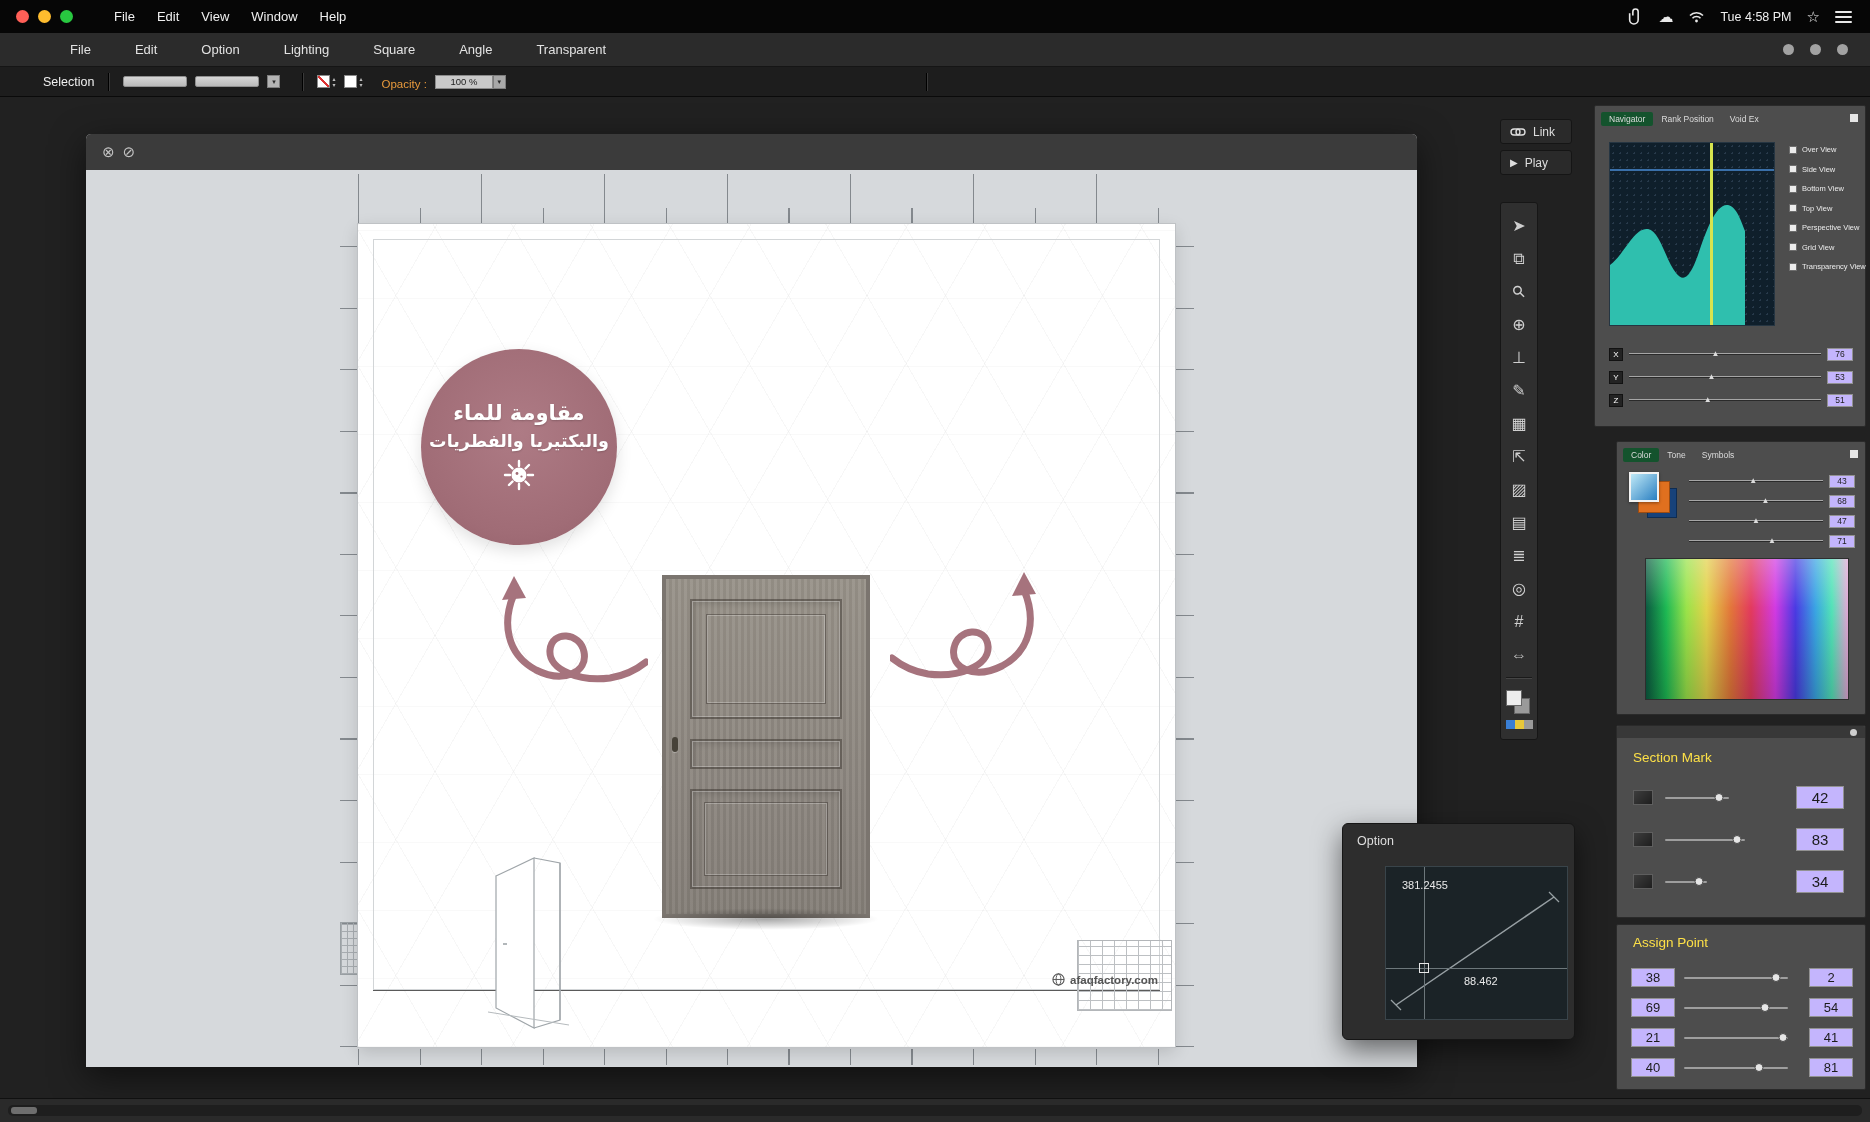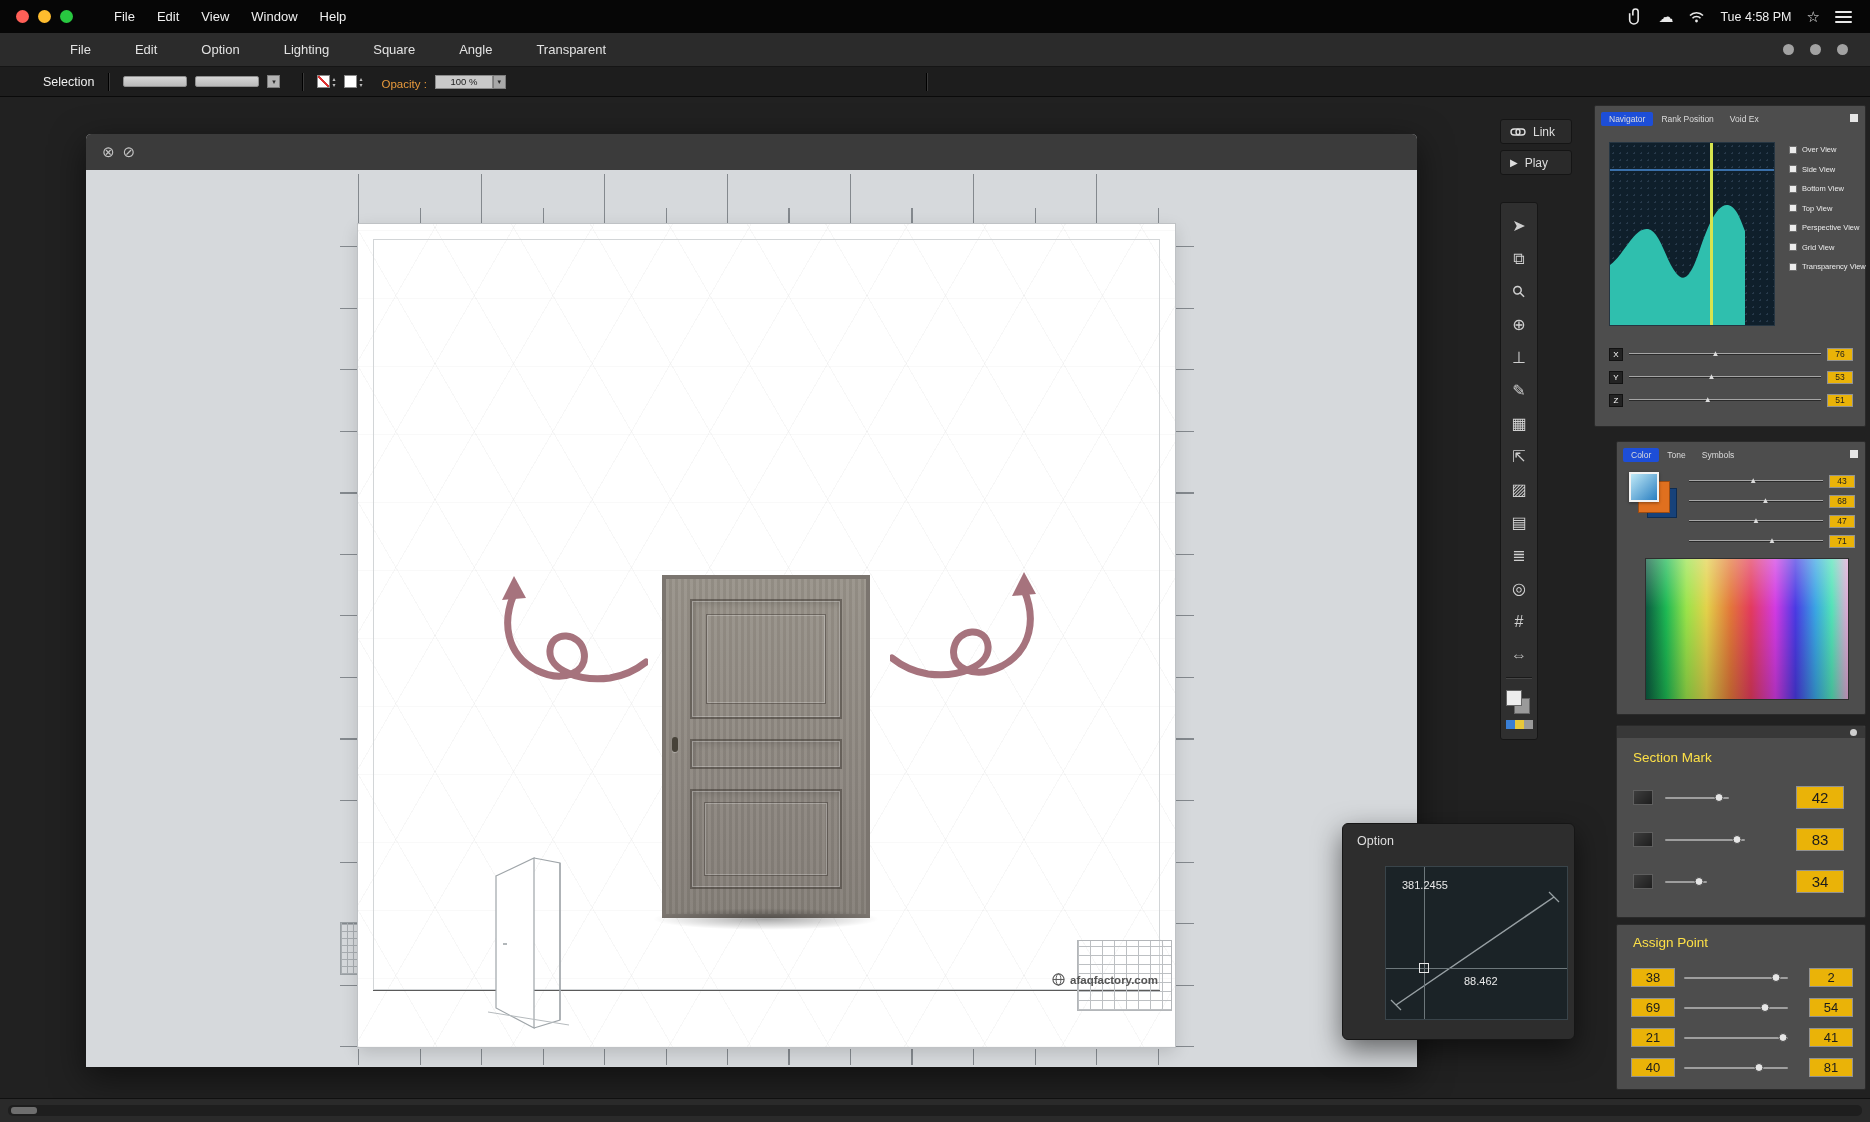--- a/index.html
+++ b/index.html
@@ -142,23 +142,23 @@
   .pal-swatches{position:relative;width:26px;height:26px;margin:6px 0 4px}
   .pal-swatches .back{position:absolute;left:8px;top:8px;width:16px;height:16px;background:#9a9a9a;border:1px solid #666}
   .pal-swatches .front{position:absolute;left:0;top:0;width:16px;height:16px;background:#ededed;border:1px solid #666}
   .pal-mini{display:flex;margin-bottom:4px}
   .pal-mini i{width:9px;height:9px;display:block}
 
   
   .panel{position:absolute;background:#4d4d4d;border:1px solid #2a2a2a;border-radius:2px}
   .tabs{display:flex;align-items:center;height:17px;margin:4px 6px 0;font-size:8.5px;color:#dcdcdc}
   .tabs span{padding:2px 8px}
-  .tabs .active{background:#1d4ed8;border-radius:2px}
+  .tabs .active{background:#14532d;border-radius:2px}
   .sq-opt{position:absolute;right:7px;width:8px;height:8px;background:#e6e6e6}
-  .vbox{background:#eab308;border:1px solid #929292;color:#1c1c1c;display:flex;
+  .vbox{background:#c4b5fd;border:1px solid #929292;color:#1c1c1c;display:flex;
         align-items:center;justify-content:center}
   .track{position:relative;height:12px}
   .track::before{content:"";position:absolute;left:0;right:0;top:5px;height:1px;background:#a6a6a6;
         box-shadow:0 1px 0 rgba(0,0,0,.45)}
   .tri{position:absolute;top:1px;font-size:8px;color:#dcdcdc;transform:translateX(-50%)}
 
   
   .nav-panel{left:1594px;top:8px;width:272px;height:322px}
   .nav-preview{position:absolute;left:14px;top:36px;width:166px;height:184px;background:#0f1f2b;
      border:1px solid #253542;overflow:hidden;
@@ -321,20 +321,39 @@
         <div class="abs ticks-left"></div>
         <div class="abs ticks-right"></div>
         <div class="hatch"></div>
 
         <div class="artboard">
           <div class="pattern"></div>
           <div class="trim"></div>
           <div class="trim-bottom"></div>
 
 
+          <div class="badge badge-left">
+            <span class="l1 ar">مقاومة للماء</span>
+            <span class="l2 ar">والبكتيريا والفطريات</span>
+            <svg width="36" height="36" viewBox="0 0 36 36">
+              <g stroke="#fff" stroke-width="2.4" stroke-linecap="round">
+                <line x1="18" y1="4" x2="18" y2="9"></line>
+                  <line x1="18" y1="27" x2="18" y2="32"></line>
+                <line x1="4" y1="18" x2="9" y2="18"></line>
+                  <line x1="27" y1="18" x2="32" y2="18"></line>
+                <line x1="8" y1="8" x2="11.5" y2="11.5"></line>
+                  <line x1="24.5" y1="24.5" x2="28" y2="28"></line>
+                <line x1="8" y1="28" x2="11.5" y2="24.5"></line>
+                  <line x1="24.5" y1="11.5" x2="28" y2="8"></line>
+              </g>
+              <circle cx="18" cy="18" r="7.5" fill="#fff"></circle>
+              <circle cx="16" cy="16.5" r="1.4" fill="#a06c76"></circle>
+              <circle cx="20.5" cy="19.5" r="1.1" fill="#a06c76"></circle>
+            </svg>
+          </div>
 
 
           <svg class="arrow-svg" style="left:140px;top:352px" width="150" height="125" viewBox="0 0 150 125">
             <path d="M16,18 C4,46 8,78 38,94 C66,108 90,96 86,76 C82,56 54,54 52,74 C50,94 82,106 112,102 C124,100 138,94 148,86" fill="none" stroke="#a6737d" stroke-width="7" stroke-linecap="round"></path>
             <polygon points="16,0 4,24 28,22" fill="#a6737d"></polygon>
           </svg>
           <svg class="arrow-svg" style="left:532px;top:348px" width="150" height="130" viewBox="0 0 150 130">
             <path d="M134,18 C146,46 142,78 112,94 C84,108 60,96 64,76 C68,56 96,54 98,74 C100,94 68,106 38,102 C26,100 12,94 2,86" fill="none" stroke="#a6737d" stroke-width="7" stroke-linecap="round"></path>
             <polygon points="134,0 122,24 146,22" fill="#a6737d"></polygon>
           </svg>

